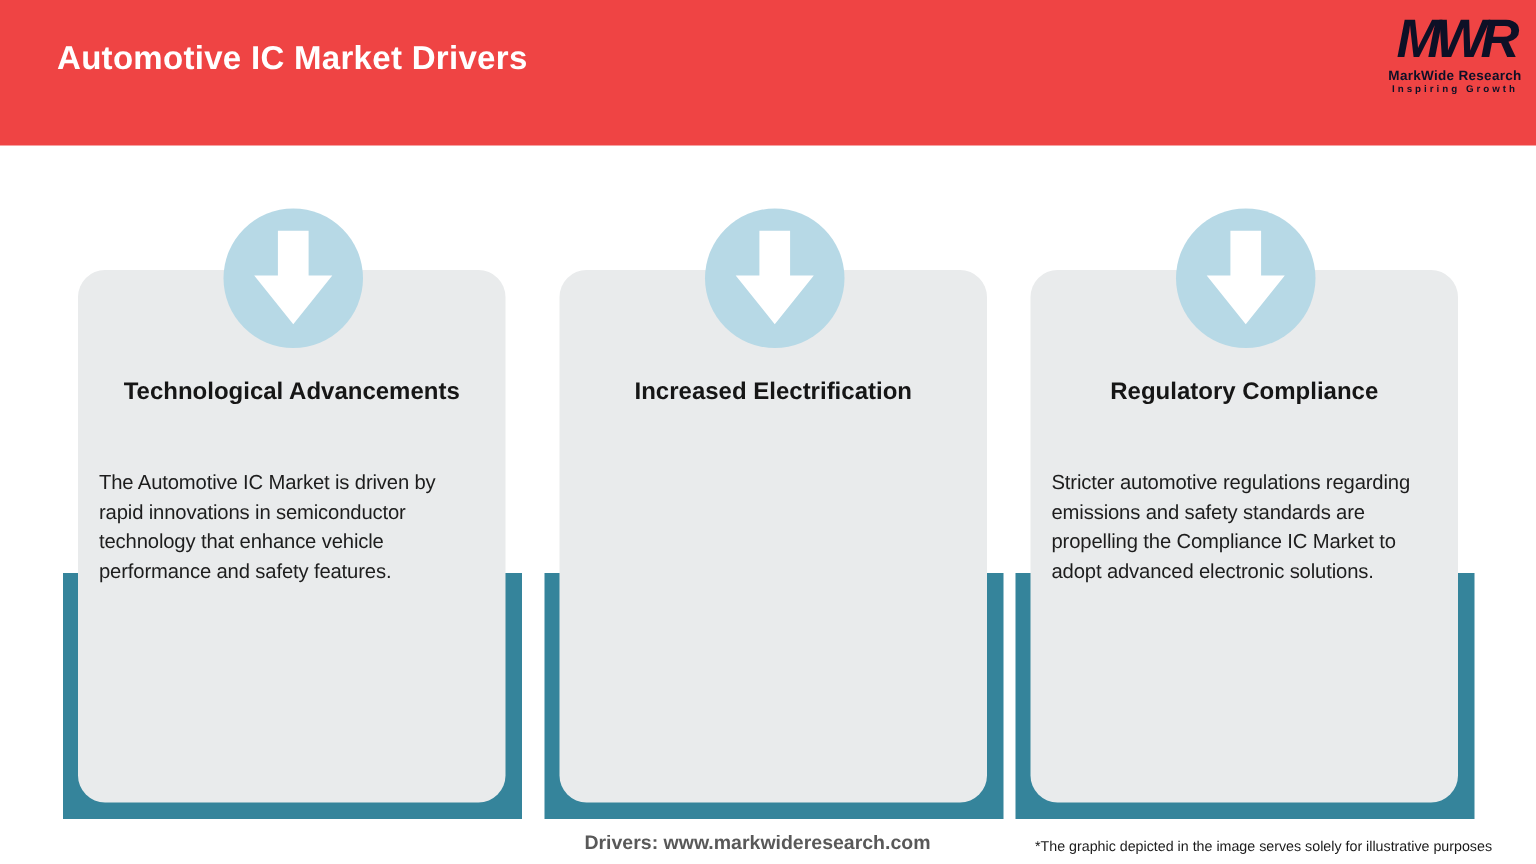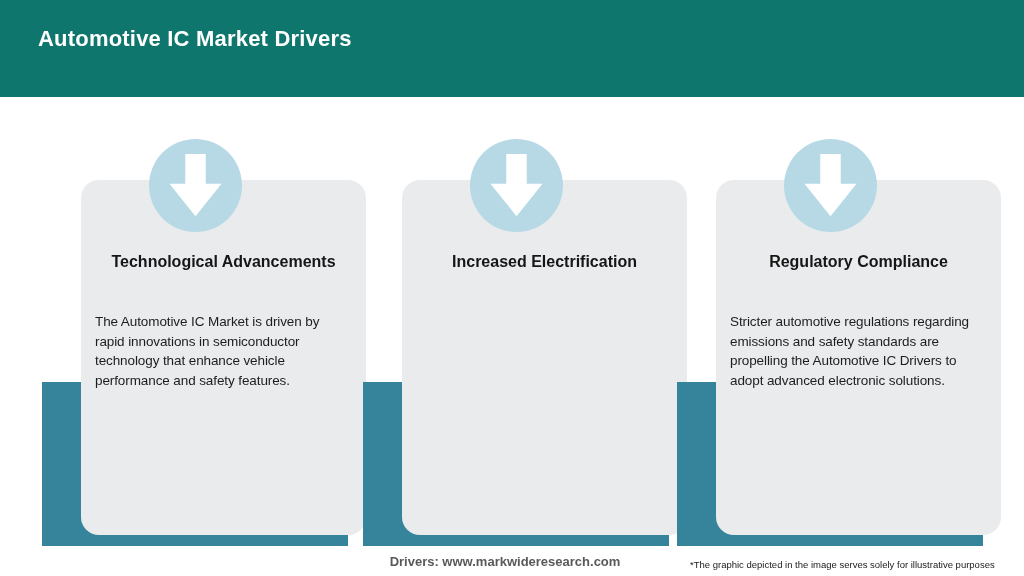--- a/index.html
+++ b/index.html
@@ -3,21 +3,21 @@
 <meta charset="utf-8">
 <style>
   html,body{margin:0;padding:0;}
   body{
     width:1024px;height:576px;position:relative;overflow:hidden;
     background:#ffffff;font-family:"Liberation Sans", sans-serif;
   }
   
   .header{
     position:absolute;top:0;left:0;width:1024px;height:97px;
-    background:#0f766e;
+    background:#ef4444;
   }
   .header-title{
     position:absolute;left:38px;top:26px;
     color:#ffffff;font-size:22px;font-weight:bold;letter-spacing:.2px;
   }
   .logo{
     position:absolute;left:920px;top:8px;width:100px;text-align:center;
     color:#0d1026;line-height:1;
   }
   .logo-monogram{
@@ -34,21 +34,21 @@
   .group{position:absolute;top:139px;width:306px;height:407px;}
   .group.g1{left:42px;}
   .group.g2{left:363px;}
   .group.g3{left:677px;}
   .tray{
     position:absolute;left:0;top:243px;width:100%;height:164px;
     background:#35849b;
   }
   .card{
     position:absolute;left:10px;top:41px;width:285px;height:355px;
-    background:#e9ebec;border-radius:18px;margin-left:29px;
+    background:#e9ebec;border-radius:18px;
   }
   .circle{
     position:absolute;left:50%;top:0;width:93px;height:93px;margin-left:-46px;
     background:#b7d9e6;border-radius:50%;
   }
   .circle svg{position:absolute;left:0;top:0;width:93px;height:93px;}
   .card-title{
     position:absolute;left:0;top:73px;width:100%;
     text-align:center;font-size:16px;font-weight:bold;color:#161616;
   }
@@ -64,20 +64,25 @@
   .disclaimer{
     position:absolute;right:4px;top:559px;width:330px;
     text-align:left;font-size:9.5px;color:#1a1a1a;
   }
 </style>
 </head>
 <body>
 
 <div class="header">
   <div class="header-title">Automotive IC Market Drivers</div>
+  <div class="logo">
+    <span class="logo-monogram">MWR</span>
+    <span class="logo-name">MarkWide Research</span>
+    <span class="logo-tagline">Inspiring Growth</span>
+  </div>
 </div>
 
 <div class="group g1">
   <div class="tray"></div>
   <div class="card">
     <div class="card-title">Technological Advancements</div>
     <div class="card-desc">The Automotive IC Market is driven by rapid innovations in semiconductor technology that enhance vehicle performance and safety features.</div>
   </div>
   <div class="circle">
     <svg viewBox="0 0 100 100">
@@ -95,21 +100,21 @@
     <svg viewBox="0 0 100 100">
         <path d="M39 16 h22 v32 h17 L50 83 L22 48 h17 z" fill="#ffffff"></path>
       </svg>
   </div>
 </div>
 
 <div class="group g3">
   <div class="tray"></div>
   <div class="card">
     <div class="card-title">Regulatory Compliance</div>
-    <div class="card-desc">Stricter automotive regulations regarding emissions and safety standards are propelling the Automotive IC Drivers to adopt advanced electronic solutions.</div>
+    <div class="card-desc">Stricter automotive regulations regarding emissions and safety standards are propelling the Compliance IC Market to adopt advanced electronic solutions.</div>
   </div>
   <div class="circle">
     <svg viewBox="0 0 100 100">
         <path d="M39 16 h22 v32 h17 L50 83 L22 48 h17 z" fill="#ffffff"></path>
       </svg>
   </div>
 </div>
 
 <div class="source">Drivers: www.markwideresearch.com</div>
 <div class="disclaimer">*The graphic depicted in the image serves solely for illustrative purposes</div>

